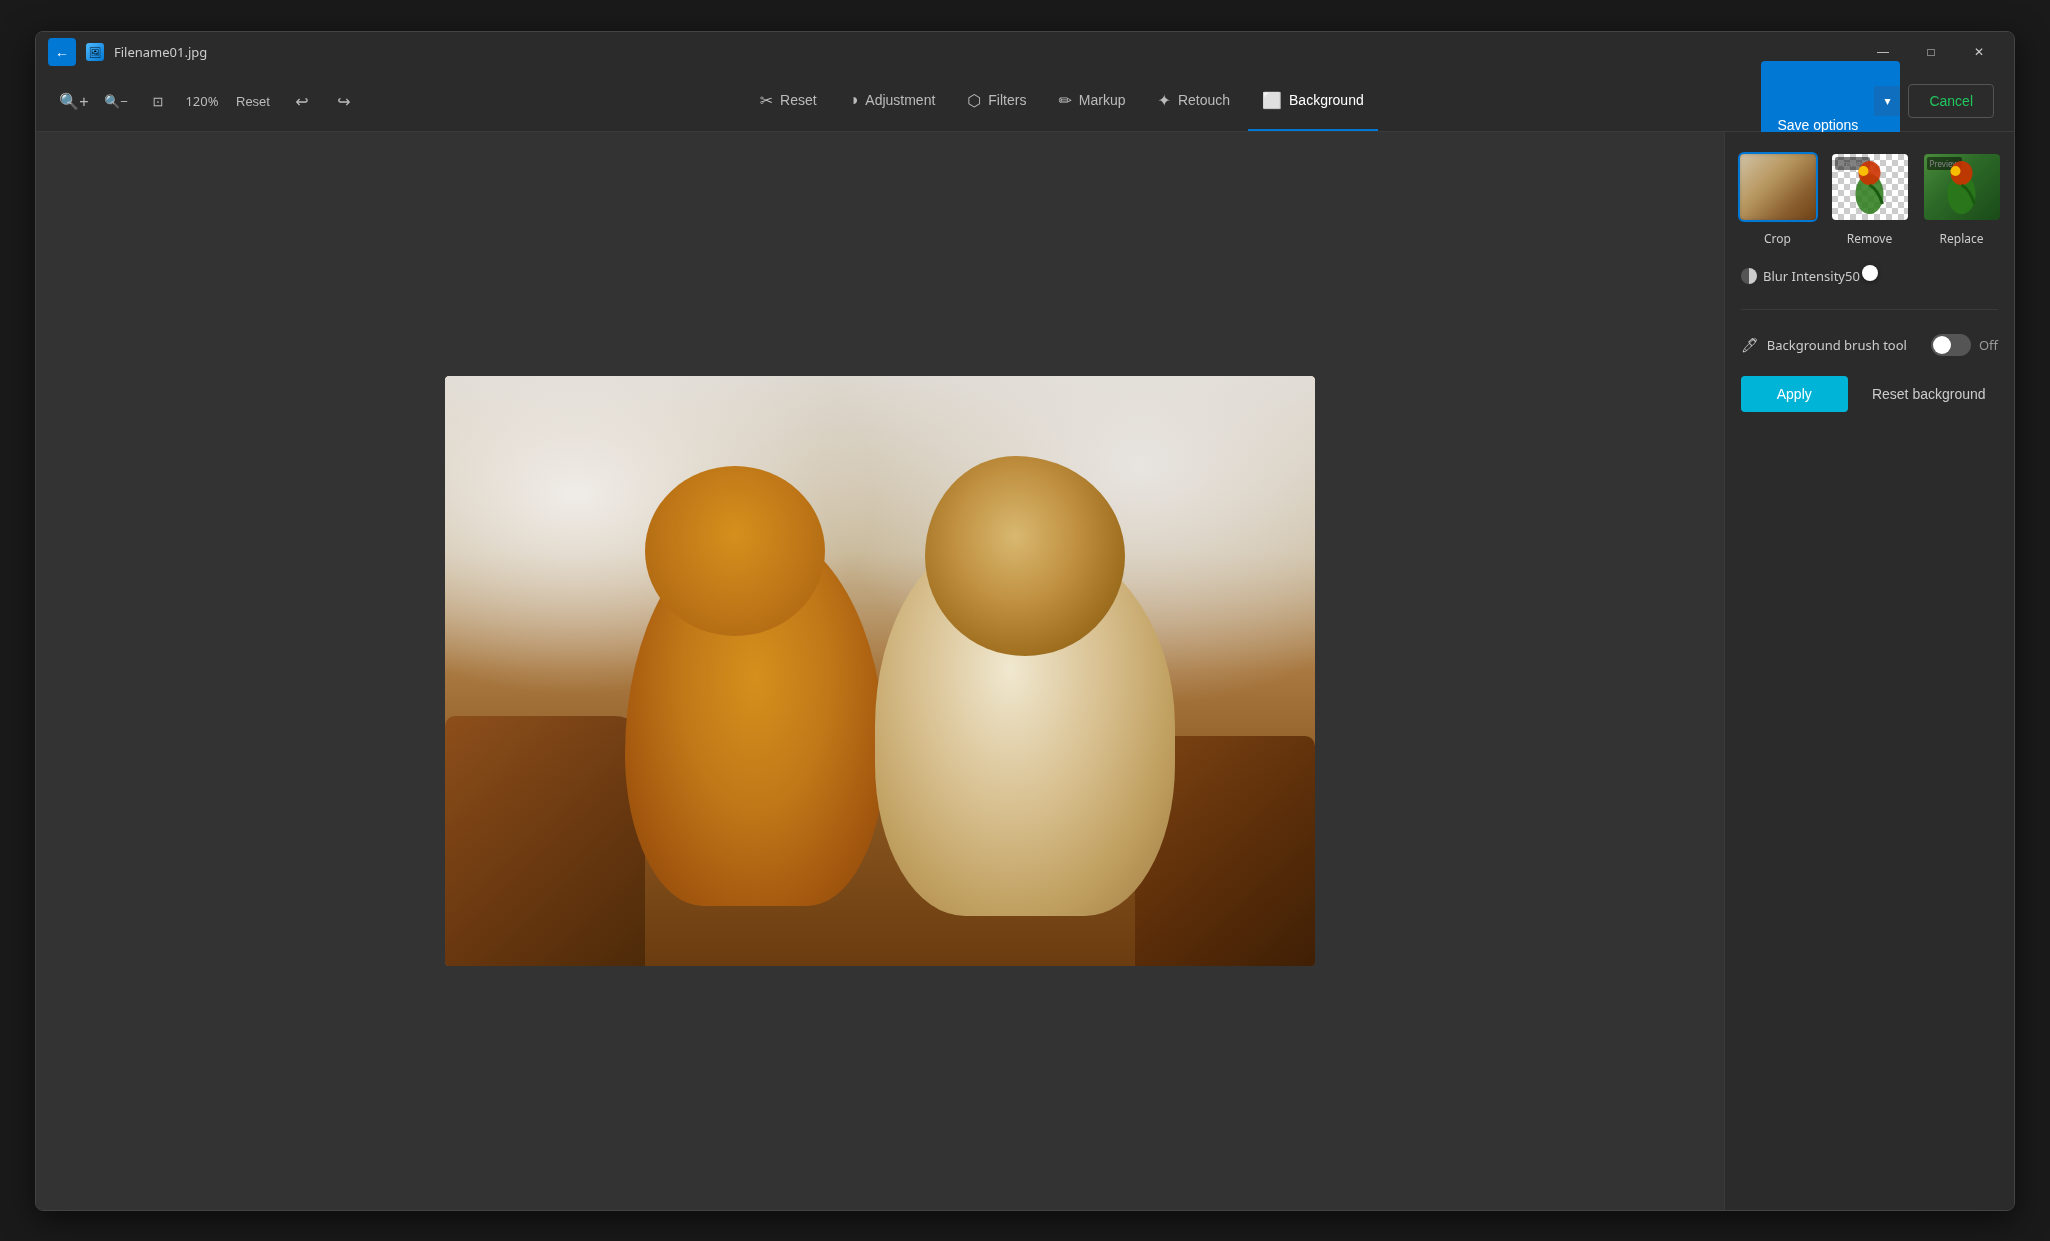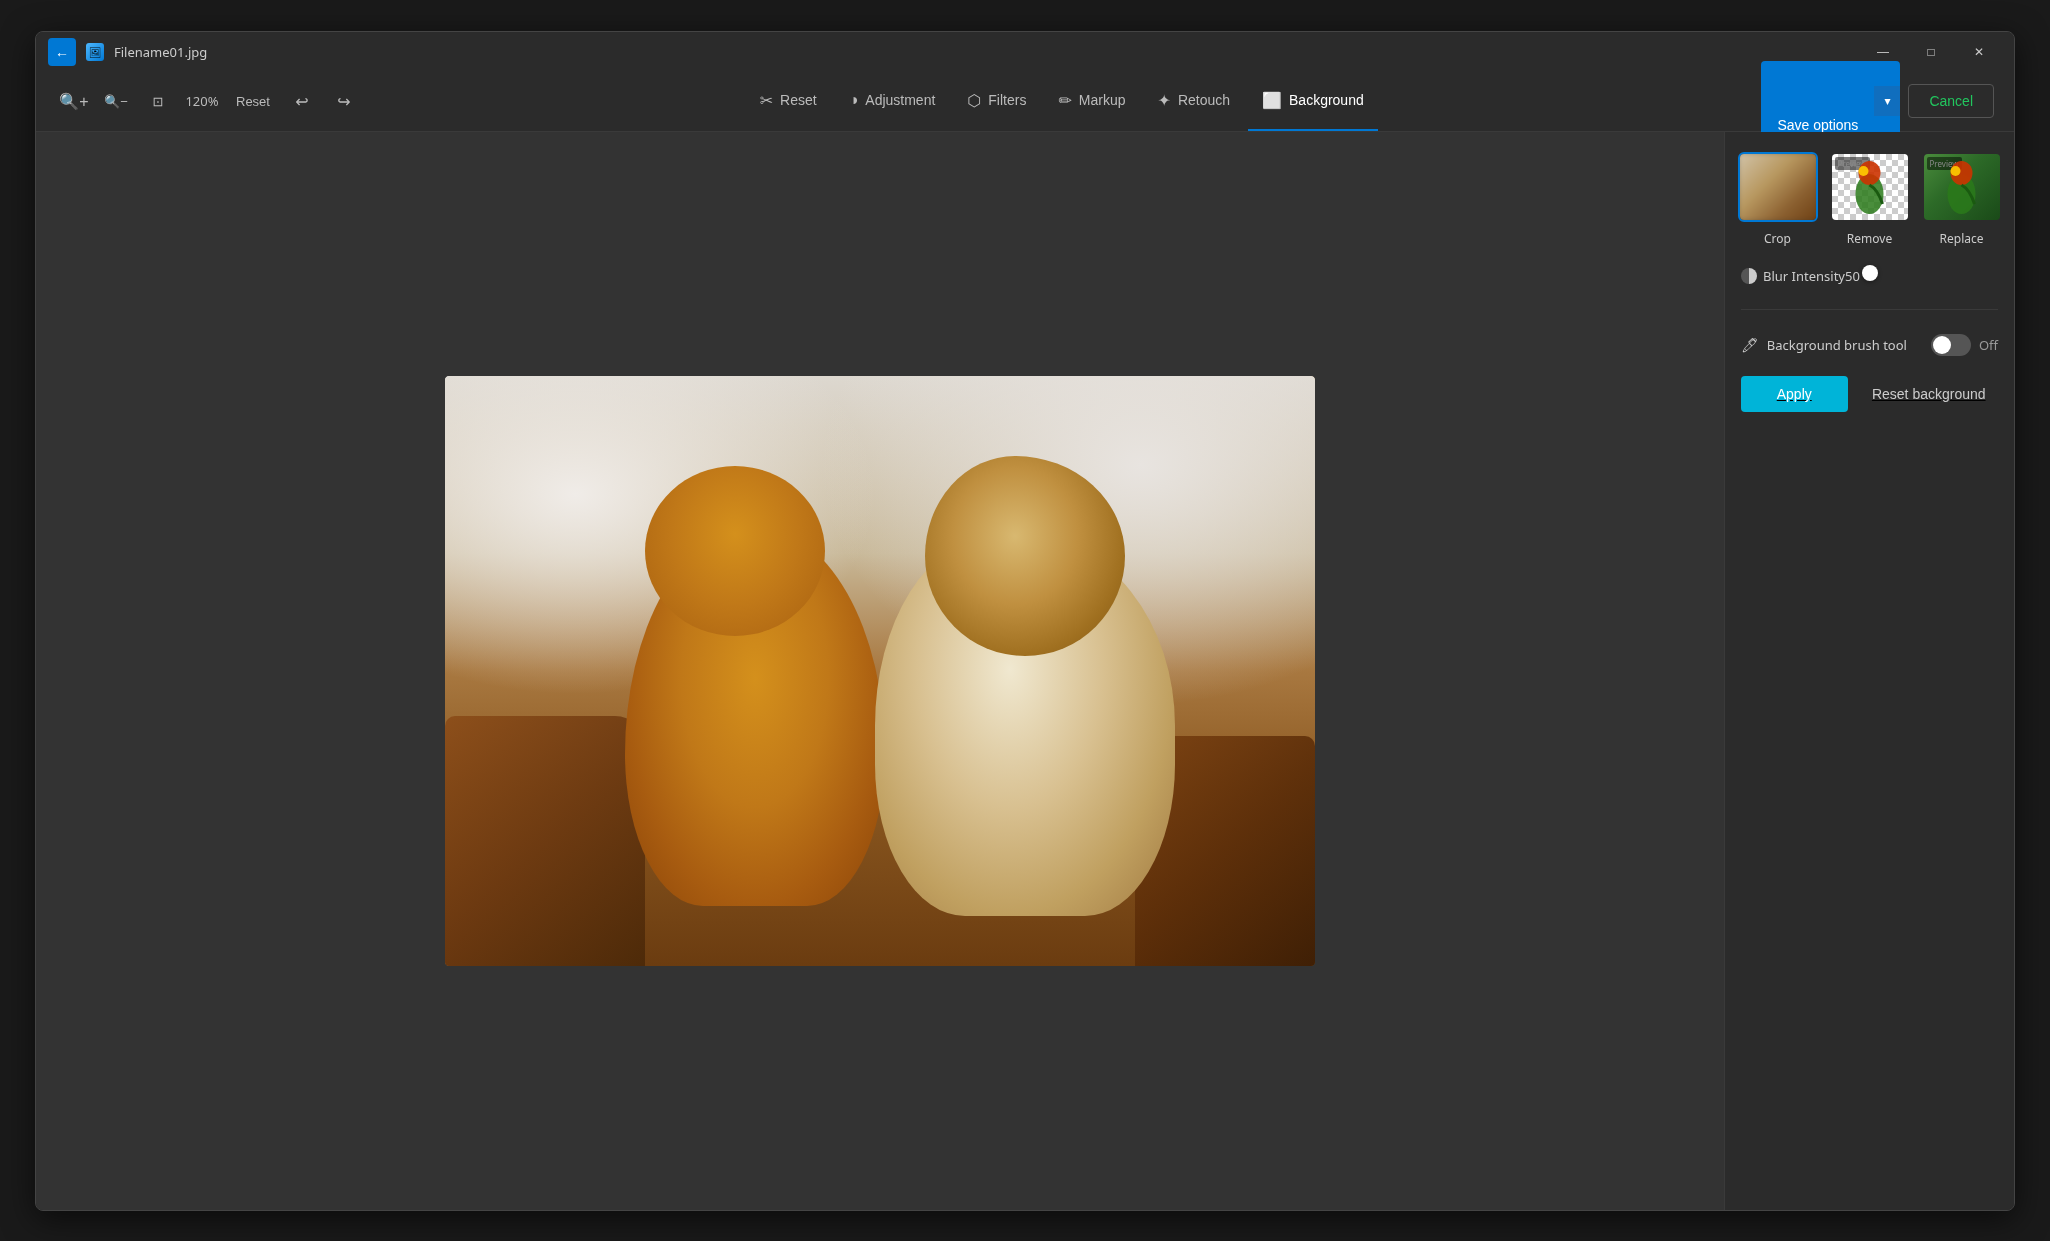--- a/index.html
+++ b/index.html
@@ -512,21 +512,20 @@
     .toggle-state-label {
       color: #999;
       font-size: 13px;
     }
 
     
     .action-buttons {
       display: flex;
       align-items: center;
       gap: 12px;
-      text-decoration: underline;
     }
     .apply-btn {
       flex: 1;
       padding: 10px 0;
       background: #00b4d8;
       border: none;
       border-radius: 4px;
       color: white;
       font-size: 14px;
       font-weight: 500;

